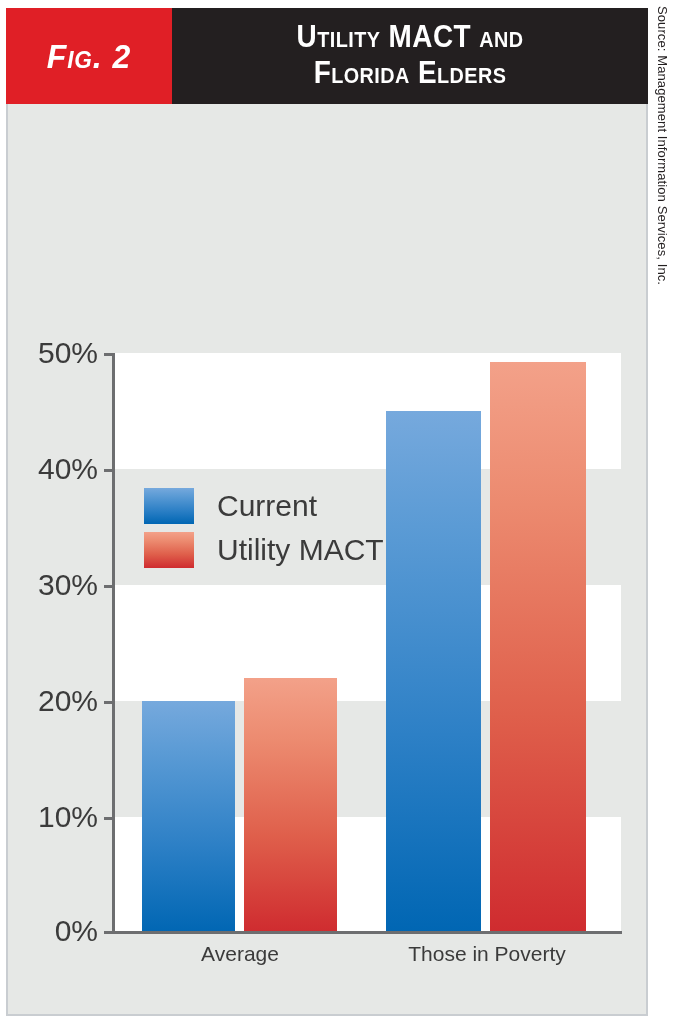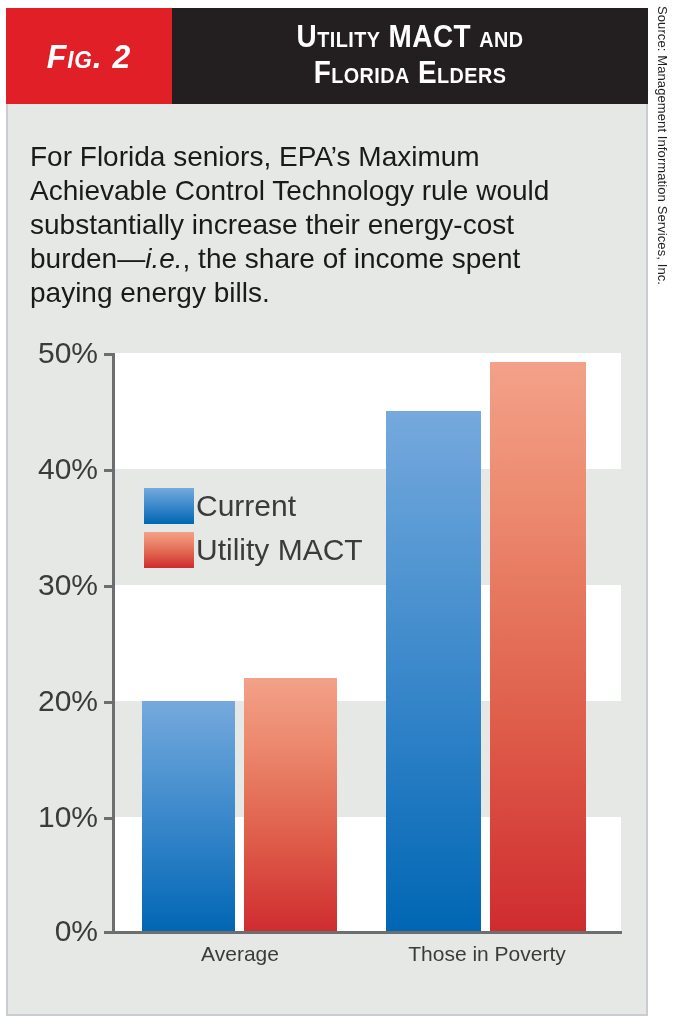--- a/index.html
+++ b/index.html
@@ -206,21 +206,21 @@
     display: flex;
     align-items: center;
     height: 40px;
     margin-bottom: 4px;
   }
   .legend-swatch {
     width: 50px;
     height: 36px;
   }
   .legend-label {
-    margin-left: 2px;
+    margin-left: 23px;
     font-family: "Liberation Sans", sans-serif;
     font-size: 30px;
     color: #3b3b3b;
     white-space: nowrap;
   }
 </style>
 </head>
 <body>
 
 <div id="figure">
@@ -232,23 +232,20 @@
       <span class="fig-badge-label">Fig. 2</span>
     </div>
     <div class="header-title-wrap">
       <div class="header-title-line">Utility MACT and</div>
       <div class="header-title-line">Florida Elders</div>
     </div>
   </div>
 
   <div class="source-text">Source: Management Information Services, Inc.</div>
 
-  <div class="description">
-    <span>For Florida seniors, EPA’s Maximum Achievable Control Technology rule would substantially increase their energy-cost burden—</span><em>i.e.</em><span>, the share of income spent paying energy bills.</span>
-  </div>
 
   <div class="chart">
 
     <div class="plot">
       <div class="band" style="top:0px;height:116px;background:#ffffff;"></div>
       <div class="band" style="top:116px;height:116px;"></div>
       <div class="band" style="top:232px;height:116px;background:#ffffff;"></div>
       <div class="band" style="top:348px;height:116px;"></div>
       <div class="band" style="top:464px;height:116px;background:#ffffff;"></div>
 

